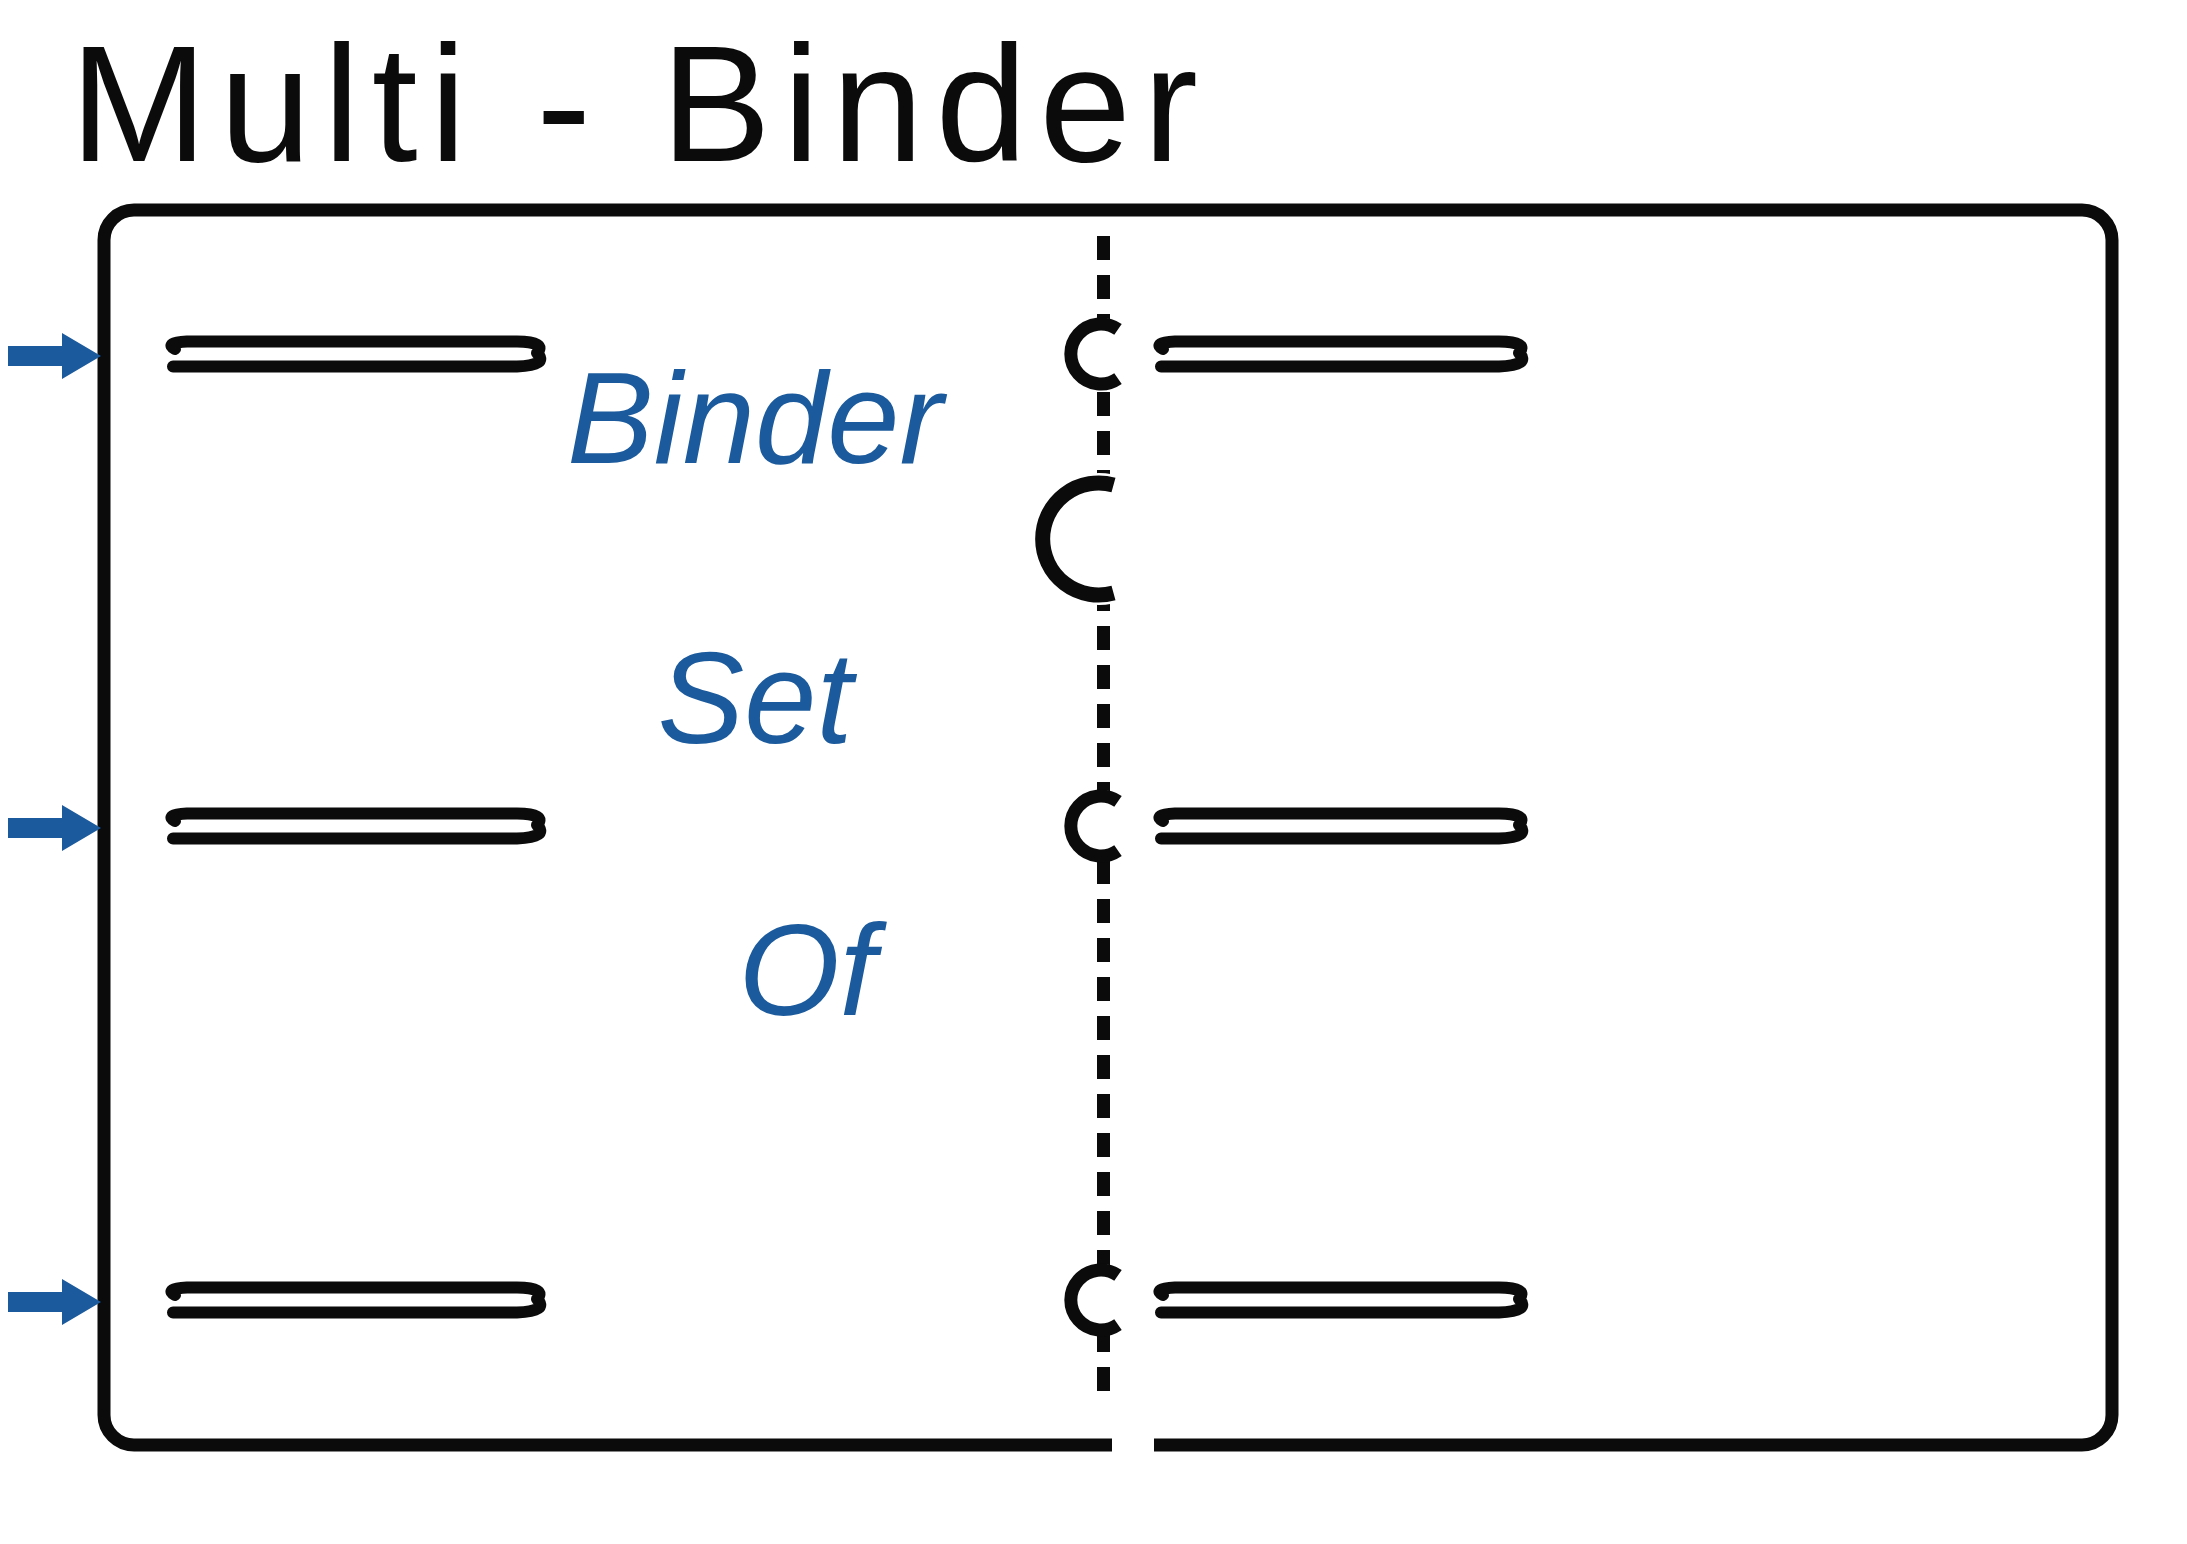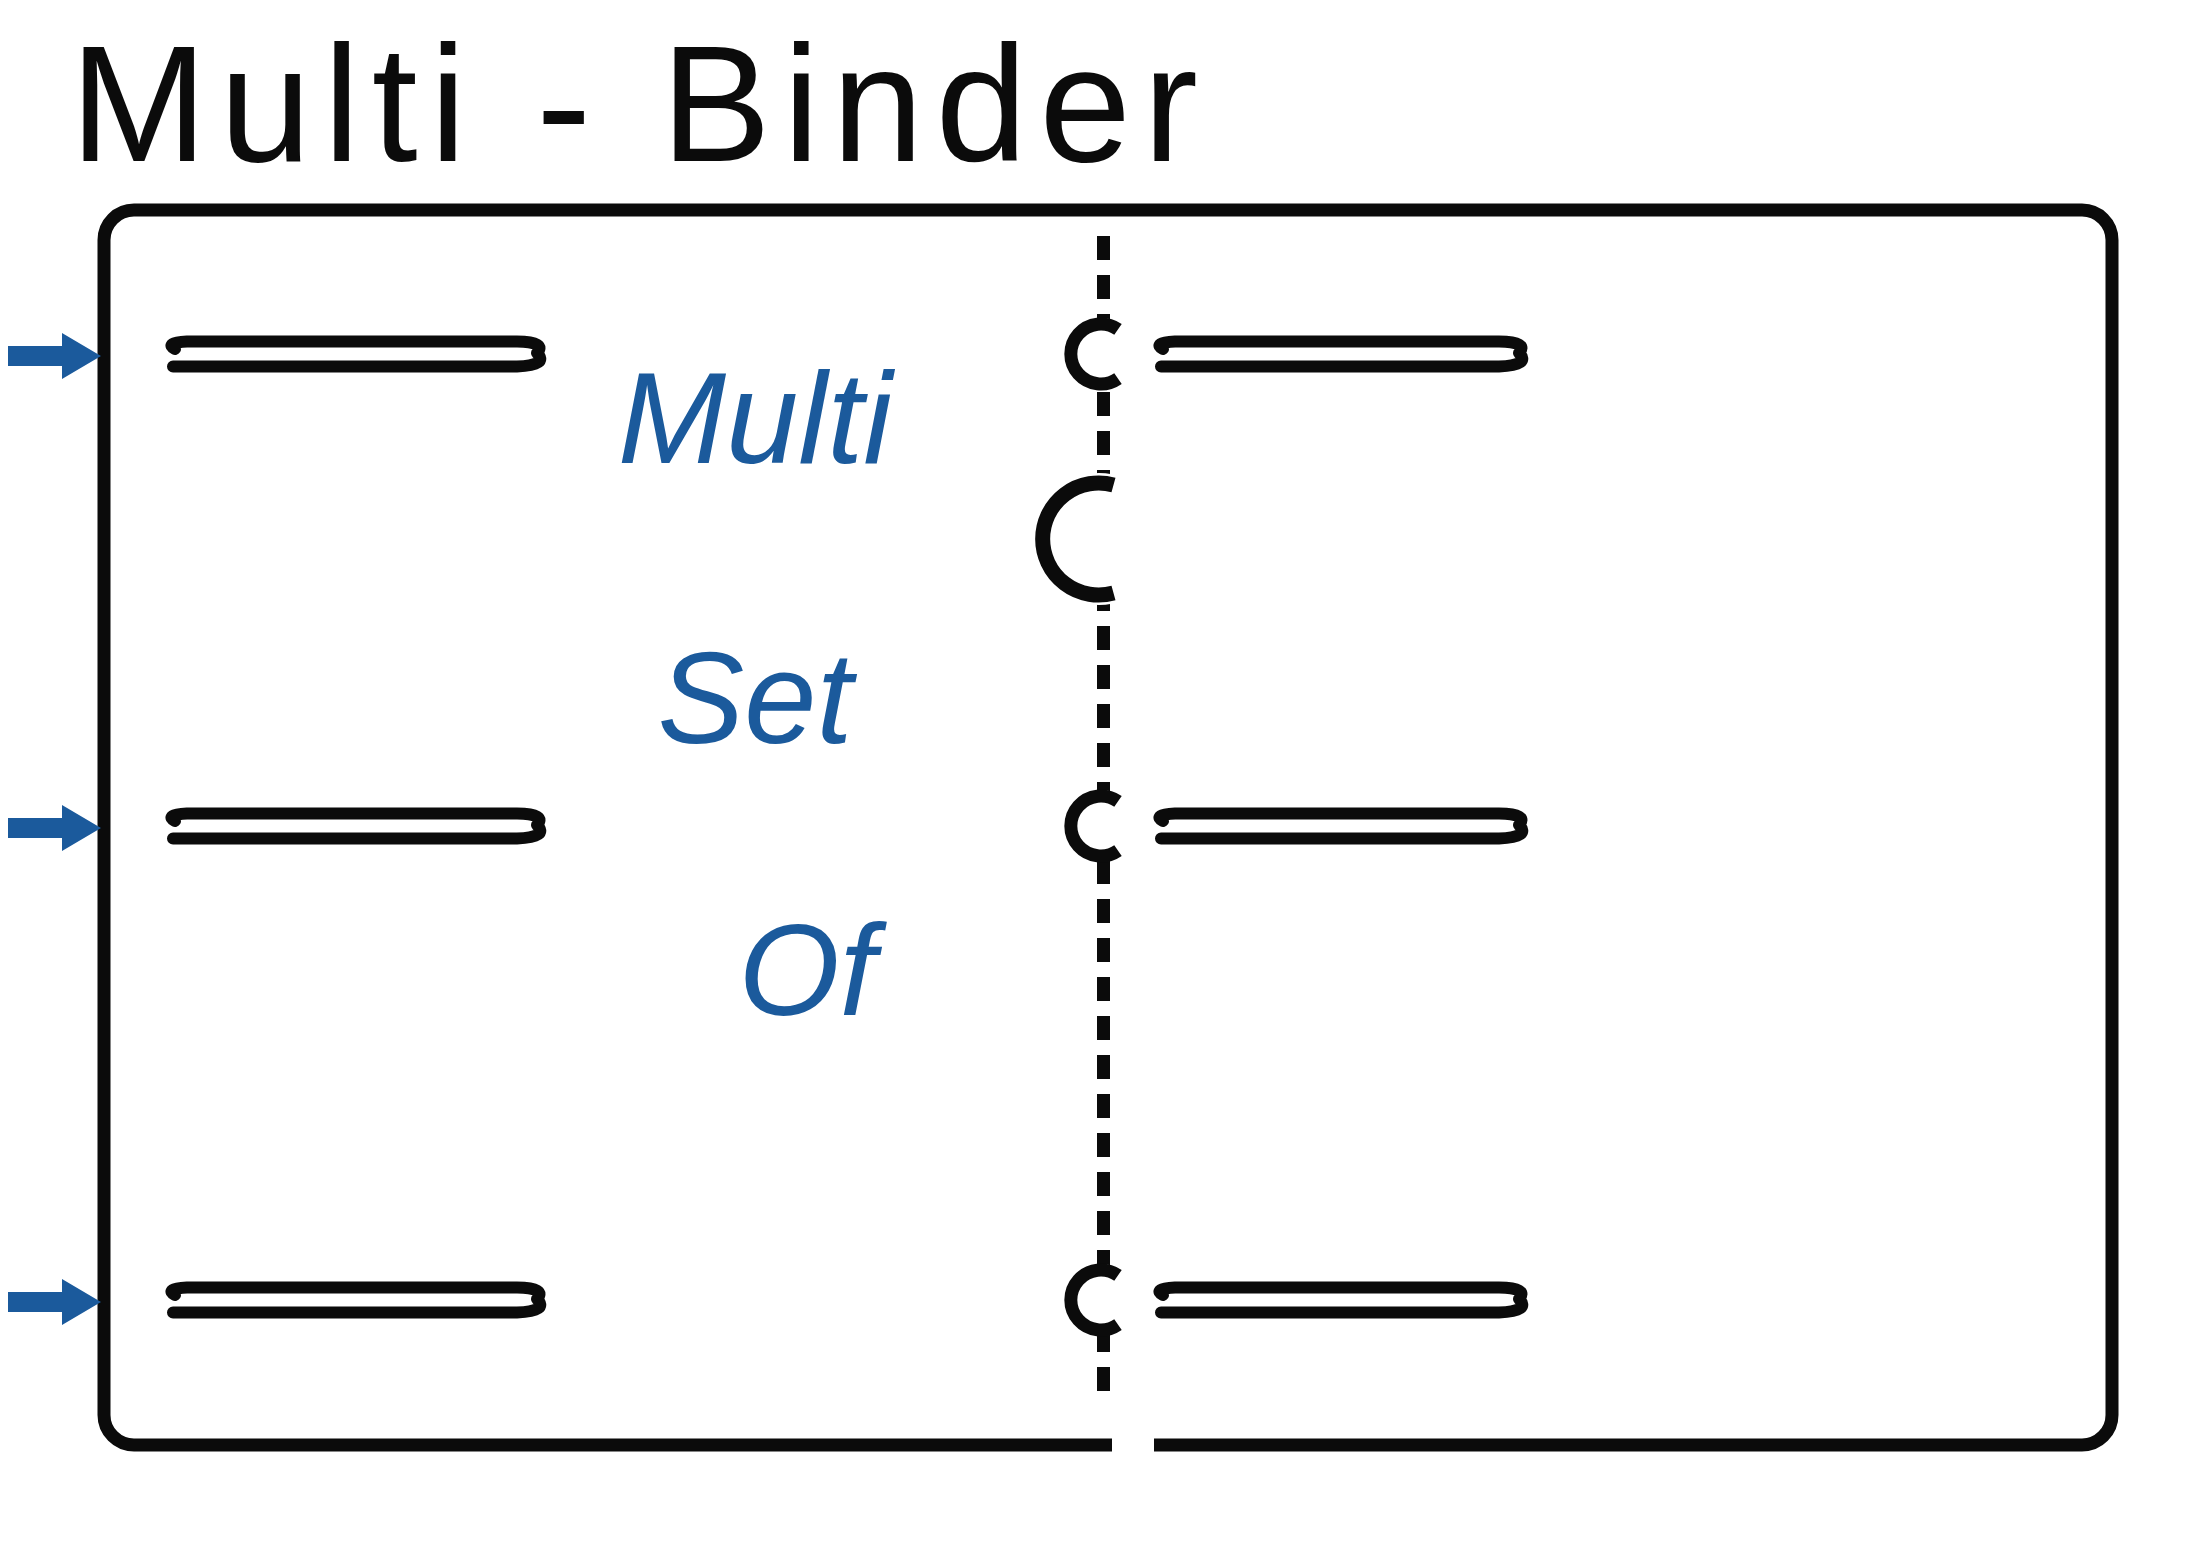--- a/index.html
+++ b/index.html
@@ -62,19 +62,19 @@
       <path d="M 8 818 H 62 V 805 L 101 828 L 62 851 V 838 H 8 Z" fill="#1b5a9c"></path>
       <circle cx="1101" cy="1300" r="36" fill="#ffffff"></circle>
       <path d="M 1118 1275.4 A 30 30 0 1 0 1118 1324.6" fill="none" stroke="#0b0b0b" stroke-width="13" stroke-linecap="butt"></path>
       <path d="M 175 1295 Q 164 1289 187 1287.5 H 517 Q 547 1288 537 1299 Q 549 1311 517 1312.5 H 173" fill="none" stroke="#0b0b0b" stroke-width="12" stroke-linecap="round" stroke-linejoin="round"></path>
       <path d="M 1163 1295 Q 1152 1289 1175 1287.5 H 1499 Q 1529 1288 1519 1299 Q 1531 1311 1499 1312.5 H 1161" fill="none" stroke="#0b0b0b" stroke-width="12" stroke-linecap="round" stroke-linejoin="round"></path>
       <path d="M 8 1292 H 62 V 1279 L 101 1302 L 62 1325 V 1312 H 8 Z" fill="#1b5a9c"></path>
       <circle cx="1099" cy="539" r="66" fill="#ffffff"></circle>
       <path d="M 1113.5 485 A 56 56 0 1 0 1113.5 593" fill="none" stroke="#0b0b0b" stroke-width="15" stroke-linecap="butt"></path>
     </svg>
 
-  <div class="mid-label" style="left:755px;top:347px;">Multi</div>
+  <div class="mid-label" style="left:755px;top:347px;">Binder</div>
 
   <div class="mid-label" style="left:755px;top:627px;">Set</div>
 
   <div class="mid-label" style="left:807px;top:899px;">Of</div>
 
 </div>
 
 </body></html>

